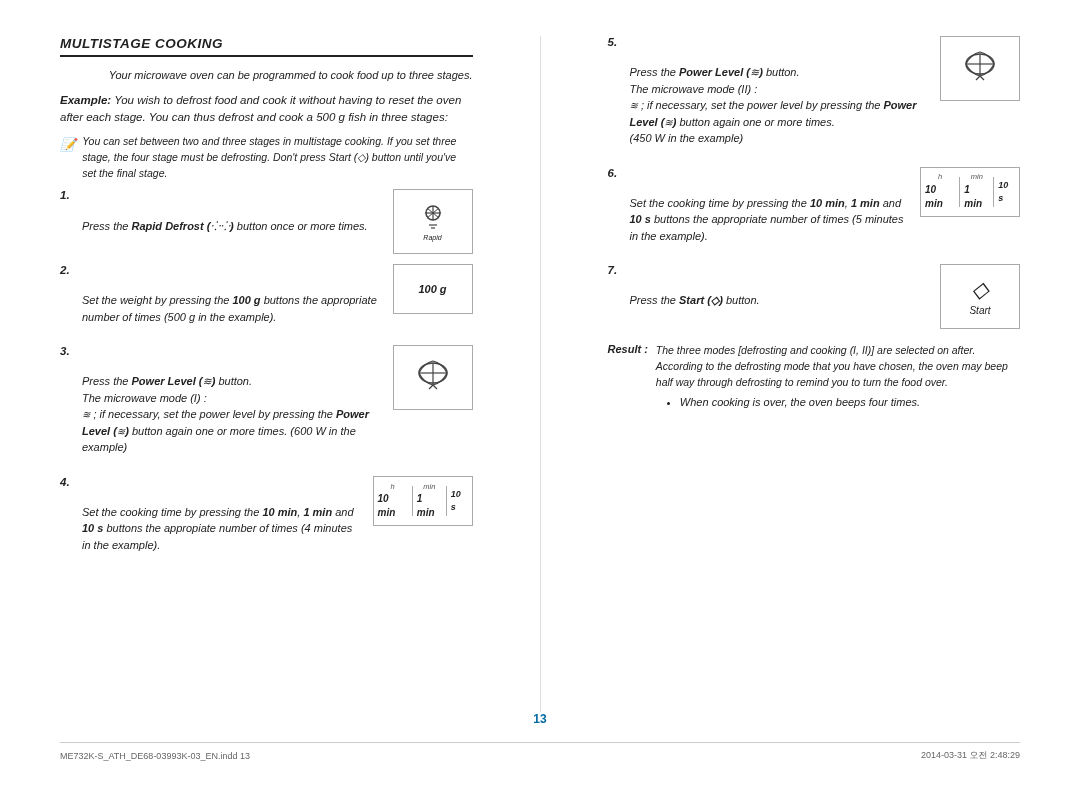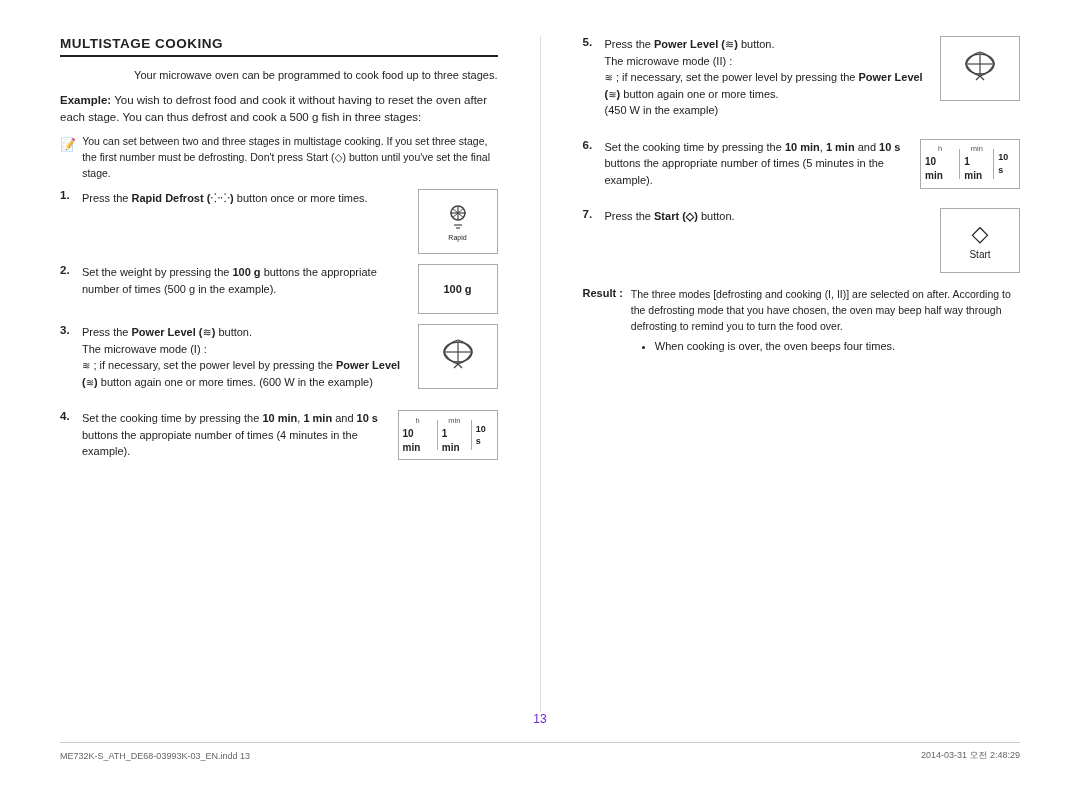--- a/index.html
+++ b/index.html
@@ -16,21 +16,22 @@
     .page {
       width: 1080px;
       height: 792px;
       padding: 36px 60px 30px 60px;
       display: flex;
       flex-direction: column;
     }
     .content-area {
       display: flex;
       flex: 1;
-      gap: 38px;
+      gap: 63px;
+      font-style: italic;
     }
     .left-col {
       flex: 1;
       max-width: 490px;
     }
     .right-col {
       flex: 1;
       max-width: 490px;
     }
     .section-title {
@@ -84,20 +85,21 @@
     .step-number {
       font-weight: bold;
       font-size: 11.5px;
       flex-shrink: 0;
       min-width: 14px;
     }
     .step-content {
       flex: 1;
       font-size: 11px;
       line-height: 1.5;
+      margin-top: 28px;
     }
     .step-with-box {
       display: flex;
       gap: 8px;
       margin-bottom: 10px;
       align-items: flex-start;
     }
     .step-text-area {
       flex: 1;
     }
@@ -201,22 +203,22 @@
       justify-content: space-between;
       align-items: center;
       border-top: 1px solid #ccc;
       padding-top: 6px;
       margin-top: 10px;
       font-size: 9px;
       color: #666;
     }
     .page-number {
       font-size: 12px;
-      font-weight: normal;
-      color: #6d28d9;
+      font-weight: bold;
+      color: #0369a1;
       text-align: center;
       margin-bottom: 6px;
     }
     .col-divider {
       width: 1px;
       background: #ddd;
       margin: 0 4px;
     }
   </style>
 </head>
@@ -229,21 +231,21 @@
       <div class="section-title">MULTISTAGE COOKING</div>
       <p class="intro-text">Your microwave oven can be programmed to cook food up to three stages.</p>
 
       <div class="example-block">
         <span class="example-label">Example:</span>
         <span>You wish to defrost food and cook it without having to reset the oven after each stage. You can thus defrost and cook a 500 g fish in three stages:</span>
       </div>
 
       <div class="note-block">
         <span class="note-icon">📝</span>
-        <span>You can set between two and three stages in multistage cooking. If you set three stage, the first number must be defrosting. Don't press Start (◇) button until you've set the final stage.</span>
+        <span>You can set between two and three stages in multistage cooking. If you set three stage, the four stage must be defrosting. Don't press Start (◇) button until you've set the final stage.</span>
       </div>
 
       <div class="step-with-box">
         <div class="step-text-area">
           <div class="step">
             <span class="step-number">1.</span>
             <span class="step-content">
               Press the <strong>Rapid Defrost (</strong><span style="font-family:monospace;font-size:12px;">⁘⁘</span><strong>)</strong> button once or more times.
             </span>
           </div>

